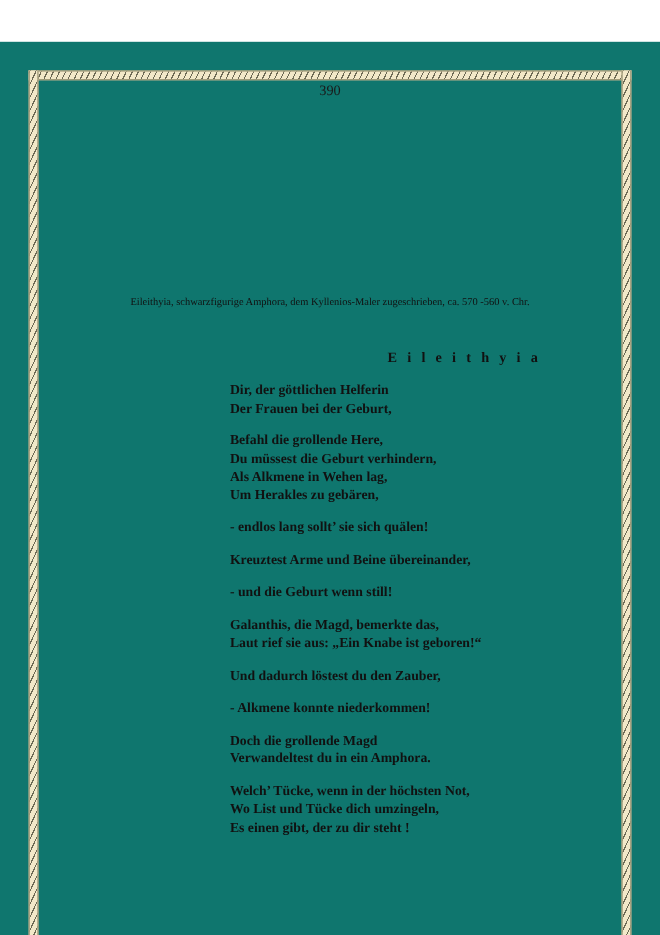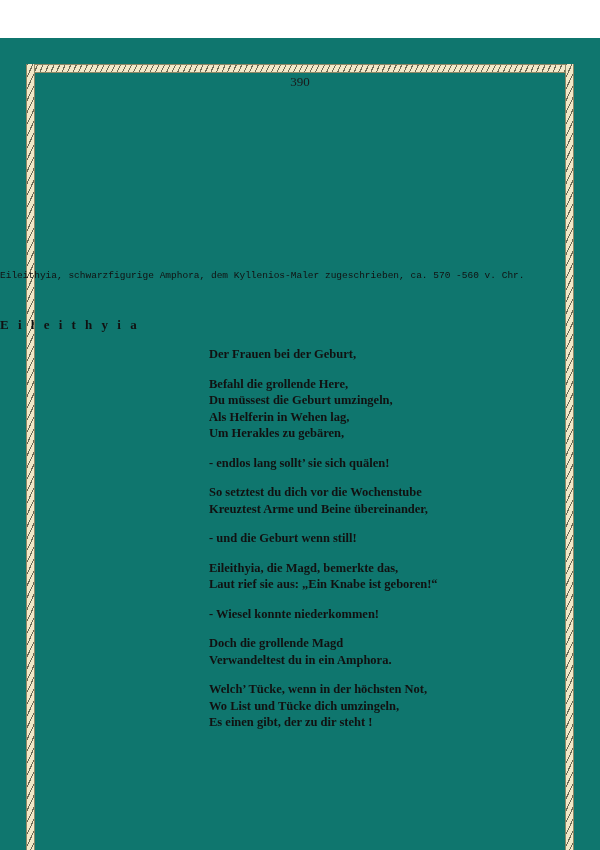--- a/index.html
+++ b/index.html
@@ -70,31 +70,32 @@
     font-size: 13px;
     color: #1a1a1a;
     font-family: "Liberation Serif", serif;
   }
 
   .caption {
     position: absolute;
     top: 232px;
     left: 0;
     width: 600px;
+    text-align: center;
     font-size: 9.5px;
     color: #111111;
-    font-family: Liberation Mono, monospace;
+    font-family: Liberation Serif, serif;
   }
 
   .poem-title {
     position: absolute;
     top: 279px;
     left: 0;
     width: 492px;
-    text-align: left;
+    text-align: right;
     font-size: 13px;
     font-weight: bold;
     letter-spacing: 3px;
     color: #111111;
   }
 
   .poem-body {
     position: absolute;
     top: 308px;
     left: 209px;
@@ -122,46 +123,47 @@
   <div class="frame-right"></div>
 
   <div class="page-number">390</div>
 
   <div class="caption">Eileithyia, schwarzfigurige Amphora, dem Kyllenios-Maler zugeschrieben, ca. 570 -560 v. Chr.</div>
 
   <div class="poem-title">E i l e i t h y i a</div>
 
   <div class="poem-body">
       <div class="stanza">
+        <div class="line">Dir, der göttlichen Helferin</div>
         <div class="line">Der Frauen bei der Geburt,</div>
       </div>
       <div class="stanza">
         <div class="line">Befahl die grollende Here,</div>
-        <div class="line">Du müssest die Geburt umzingeln,</div>
-        <div class="line">Als Helferin in Wehen lag,</div>
+        <div class="line">Du müssest die Geburt verhindern,</div>
+        <div class="line">Als Alkmene in Wehen lag,</div>
         <div class="line">Um Herakles zu gebären,</div>
       </div>
       <div class="stanza">
         <div class="line">- endlos lang sollt’ sie sich quälen!</div>
       </div>
       <div class="stanza">
-        <div class="line">So setztest du dich vor die Wochenstube</div>
         <div class="line">Kreuztest Arme und Beine übereinander,</div>
       </div>
       <div class="stanza">
         <div class="line">- und die Geburt wenn still!</div>
       </div>
       <div class="stanza">
-        <div class="line">Eileithyia, die Magd, bemerkte das,</div>
+        <div class="line">Galanthis, die Magd, bemerkte das,</div>
         <div class="line">Laut rief sie aus: „Ein Knabe ist geboren!“</div>
       </div>
       <div class="stanza">
+        <div class="line">Und dadurch löstest du den Zauber,</div>
       </div>
       <div class="stanza">
-        <div class="line">- Wiesel konnte niederkommen!</div>
+        <div class="line">- Alkmene konnte niederkommen!</div>
       </div>
       <div class="stanza">
         <div class="line">Doch die grollende Magd</div>
         <div class="line">Verwandeltest du in ein Amphora.</div>
       </div>
       <div class="stanza">
         <div class="line">Welch’ Tücke, wenn in der höchsten Not,</div>
         <div class="line">Wo List und Tücke dich umzingeln,</div>
         <div class="line">Es einen gibt, der zu dir steht !</div>
       </div>

